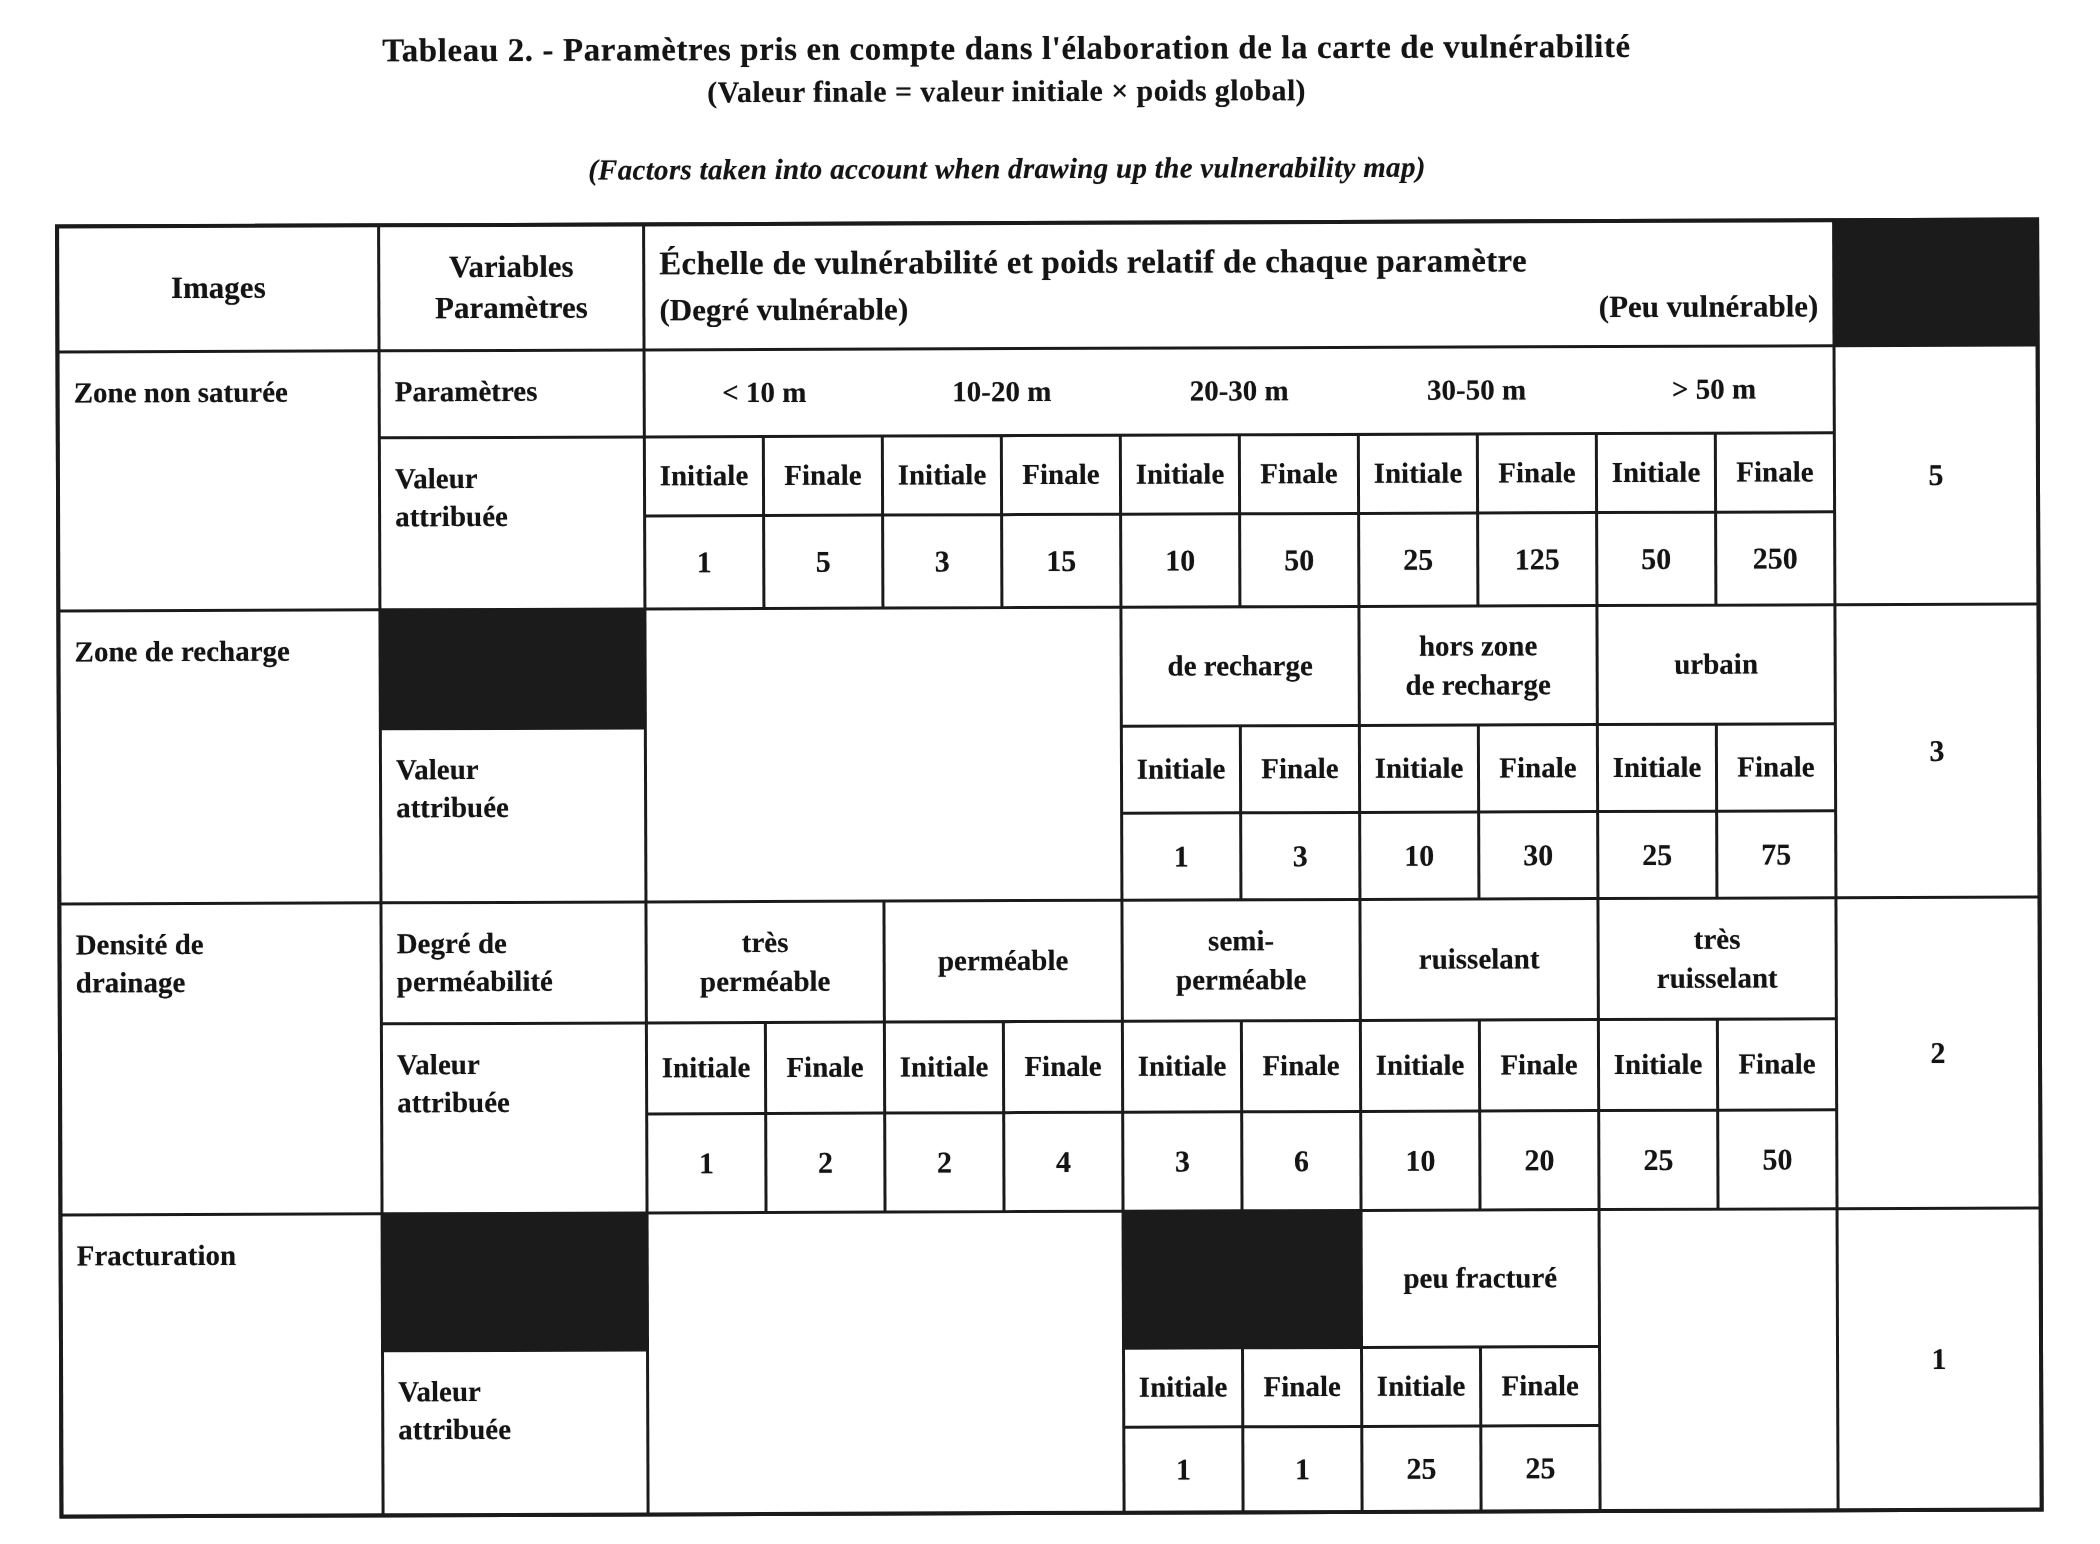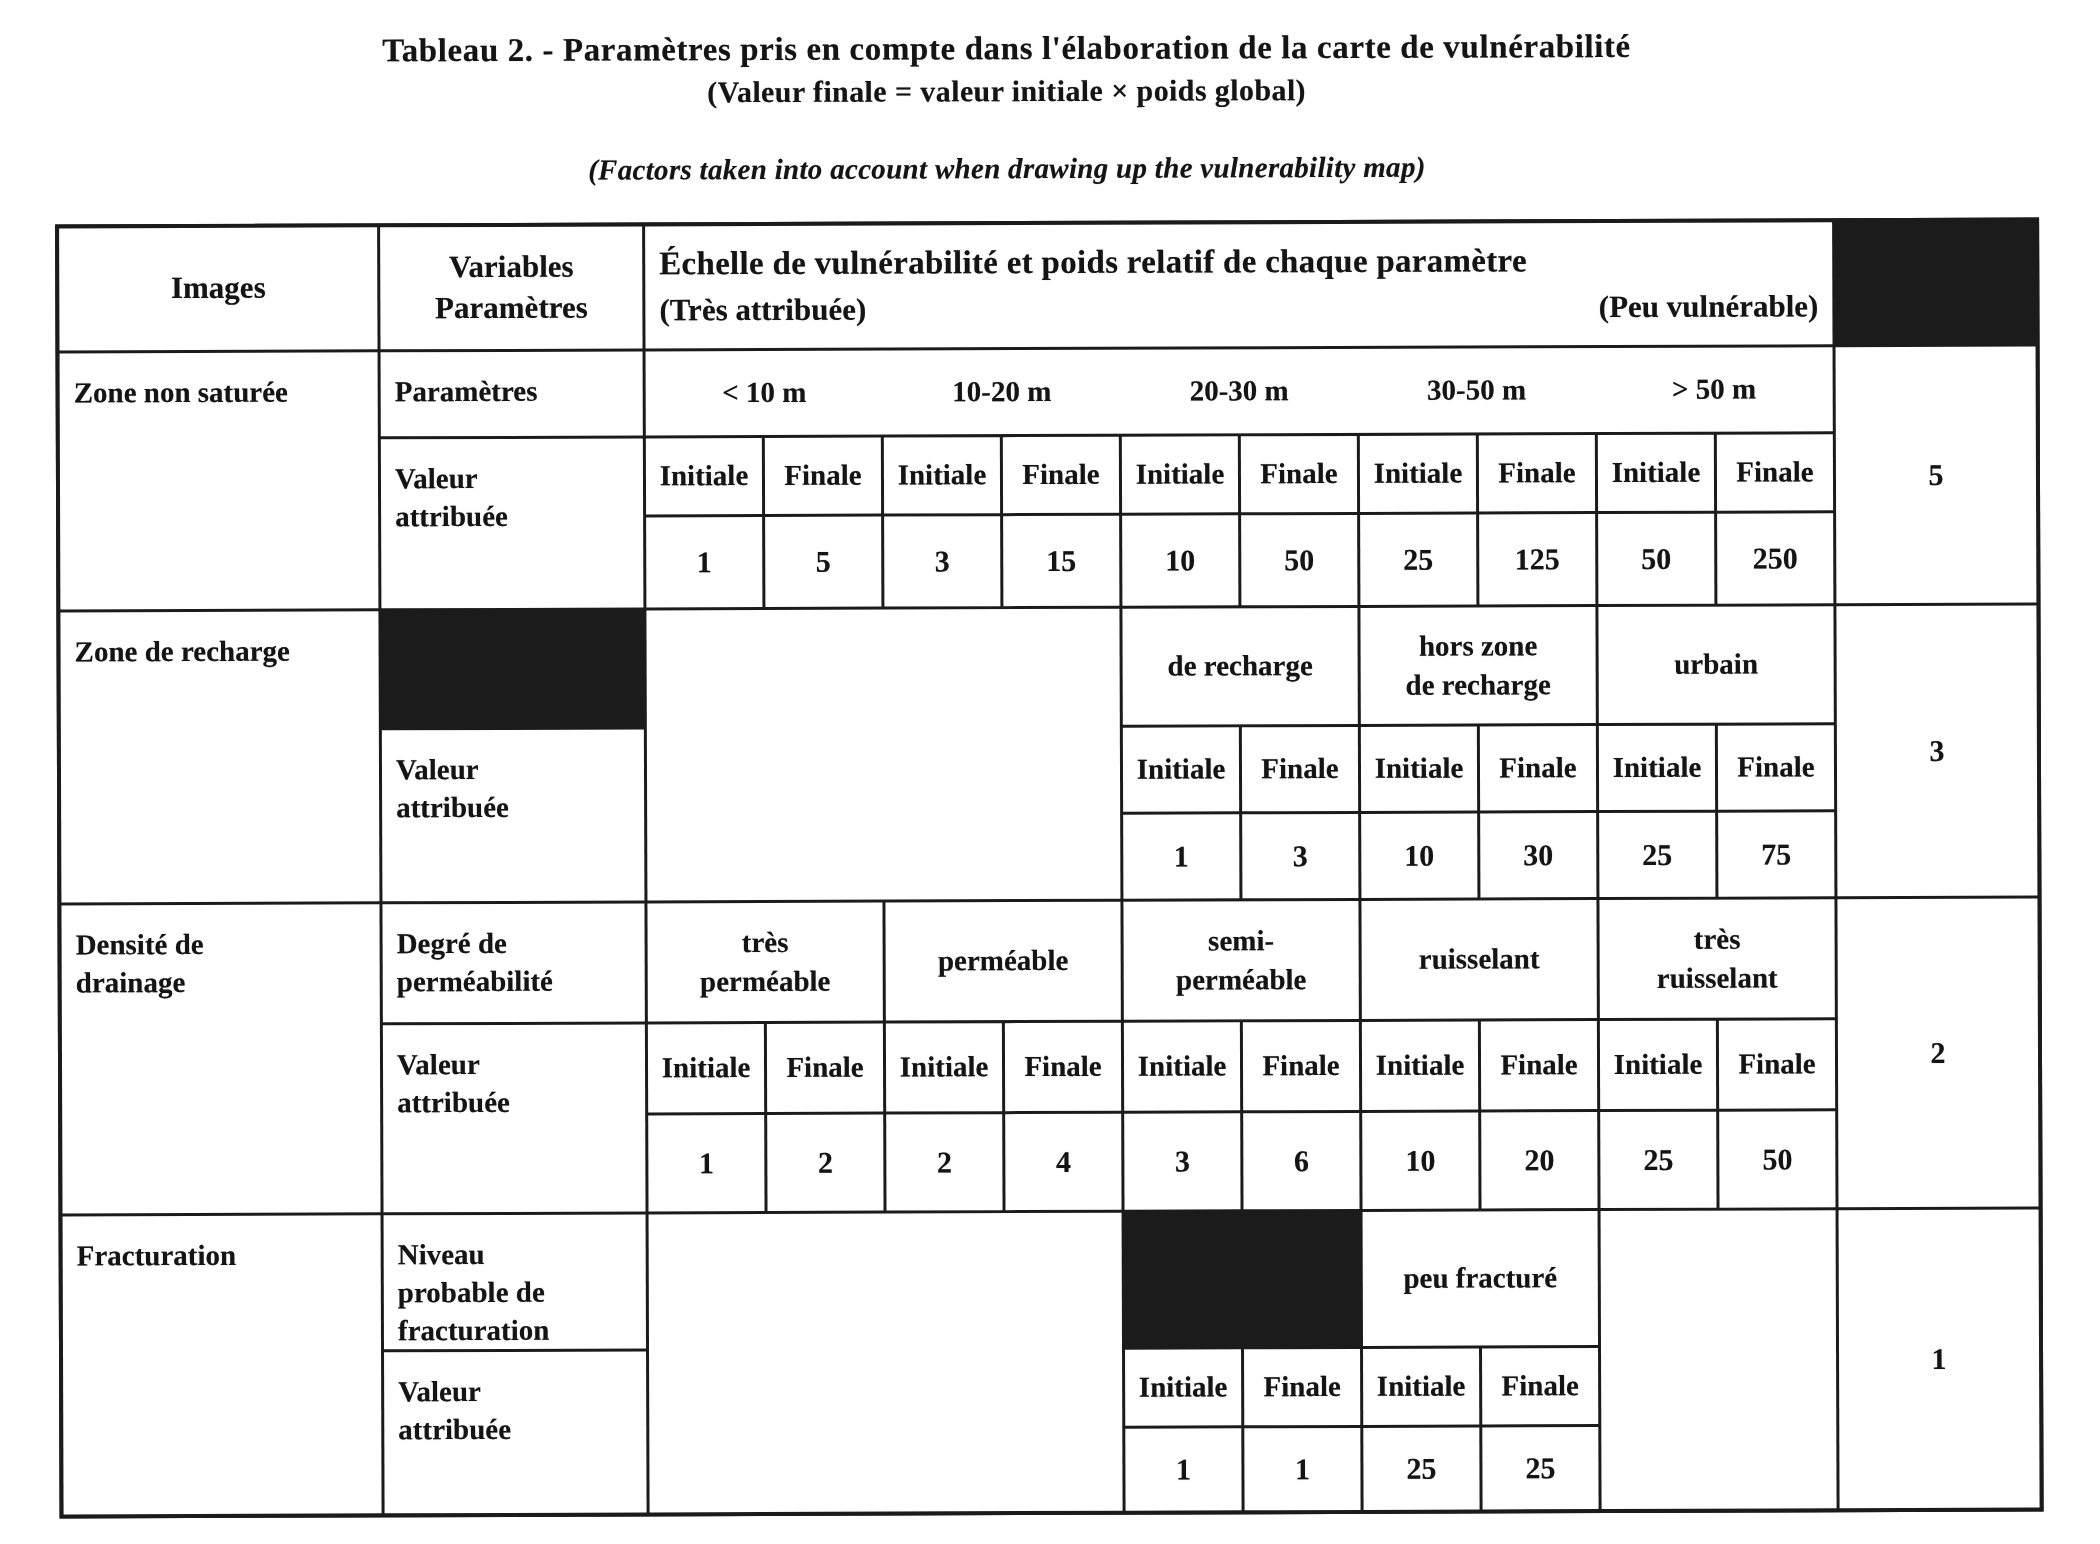--- a/index.html
+++ b/index.html
@@ -63,21 +63,21 @@
   </div>
 
   <div class="tbl">
 
     <div class="cell hdr" style="grid-area:1/1/2/2">Images</div>
     <div class="cell hdr pre" style="grid-area:1/2/2/3">Variables
 Paramètres</div>
     <div class="cell scalehdr" style="grid-area:1/3/2/13">
       <div class="line1">Échelle de vulnérabilité et poids relatif de chaque paramètre</div>
       <div class="line2">
-        <span>(Très attribuée)</span>
+        <span>(Degré vulnérable)</span>
         <span>(Peu vulnérable)</span>
       </div>
     </div>
 
     <div class="cell tl" style="grid-area:2/1/5/2">Zone non saturée</div>
     <div class="cell tl" style="grid-area:2/2/3/3">Paramètres</div>
     <div class="cell ranges" style="grid-area:2/3/3/13">
       <span>&lt; 10 m</span>
       <span>10-20 m</span>
       <span>20-30 m</span>
@@ -160,23 +160,20 @@
     <div class="cell num" style="grid-area:10/6/11/7">4</div>
     <div class="cell num" style="grid-area:10/7/11/8">3</div>
     <div class="cell num" style="grid-area:10/8/11/9">6</div>
     <div class="cell num" style="grid-area:10/9/11/10">10</div>
     <div class="cell num" style="grid-area:10/10/11/11">20</div>
     <div class="cell num" style="grid-area:10/11/11/12">25</div>
     <div class="cell num" style="grid-area:10/12/11/13">50</div>
     <div class="cell num" style="grid-area:8/13/11/14">2</div>
 
     <div class="cell tl" style="grid-area:11/1/14/2">Fracturation</div>
-    <div class="cell tl pre" style="grid-area:11/2/12/3">Niveau
-probable de
-fracturation</div>
     <div class="cell" style="grid-area:11/3/14/7"></div>
     <div class="cell" style="grid-area:11/9/12/11">peu fracturé</div>
     <div class="cell" style="grid-area:11/11/14/13"></div>
     <div class="cell tl pre" style="grid-area:12/2/14/3">Valeur
 attribuée</div>
     <div class="cell" style="grid-area:12/7/13/8">Initiale</div>
     <div class="cell" style="grid-area:12/8/13/9">Finale</div>
     <div class="cell" style="grid-area:12/9/13/10">Initiale</div>
     <div class="cell" style="grid-area:12/10/13/11">Finale</div>
     <div class="cell num" style="grid-area:13/7/14/8">1</div>

